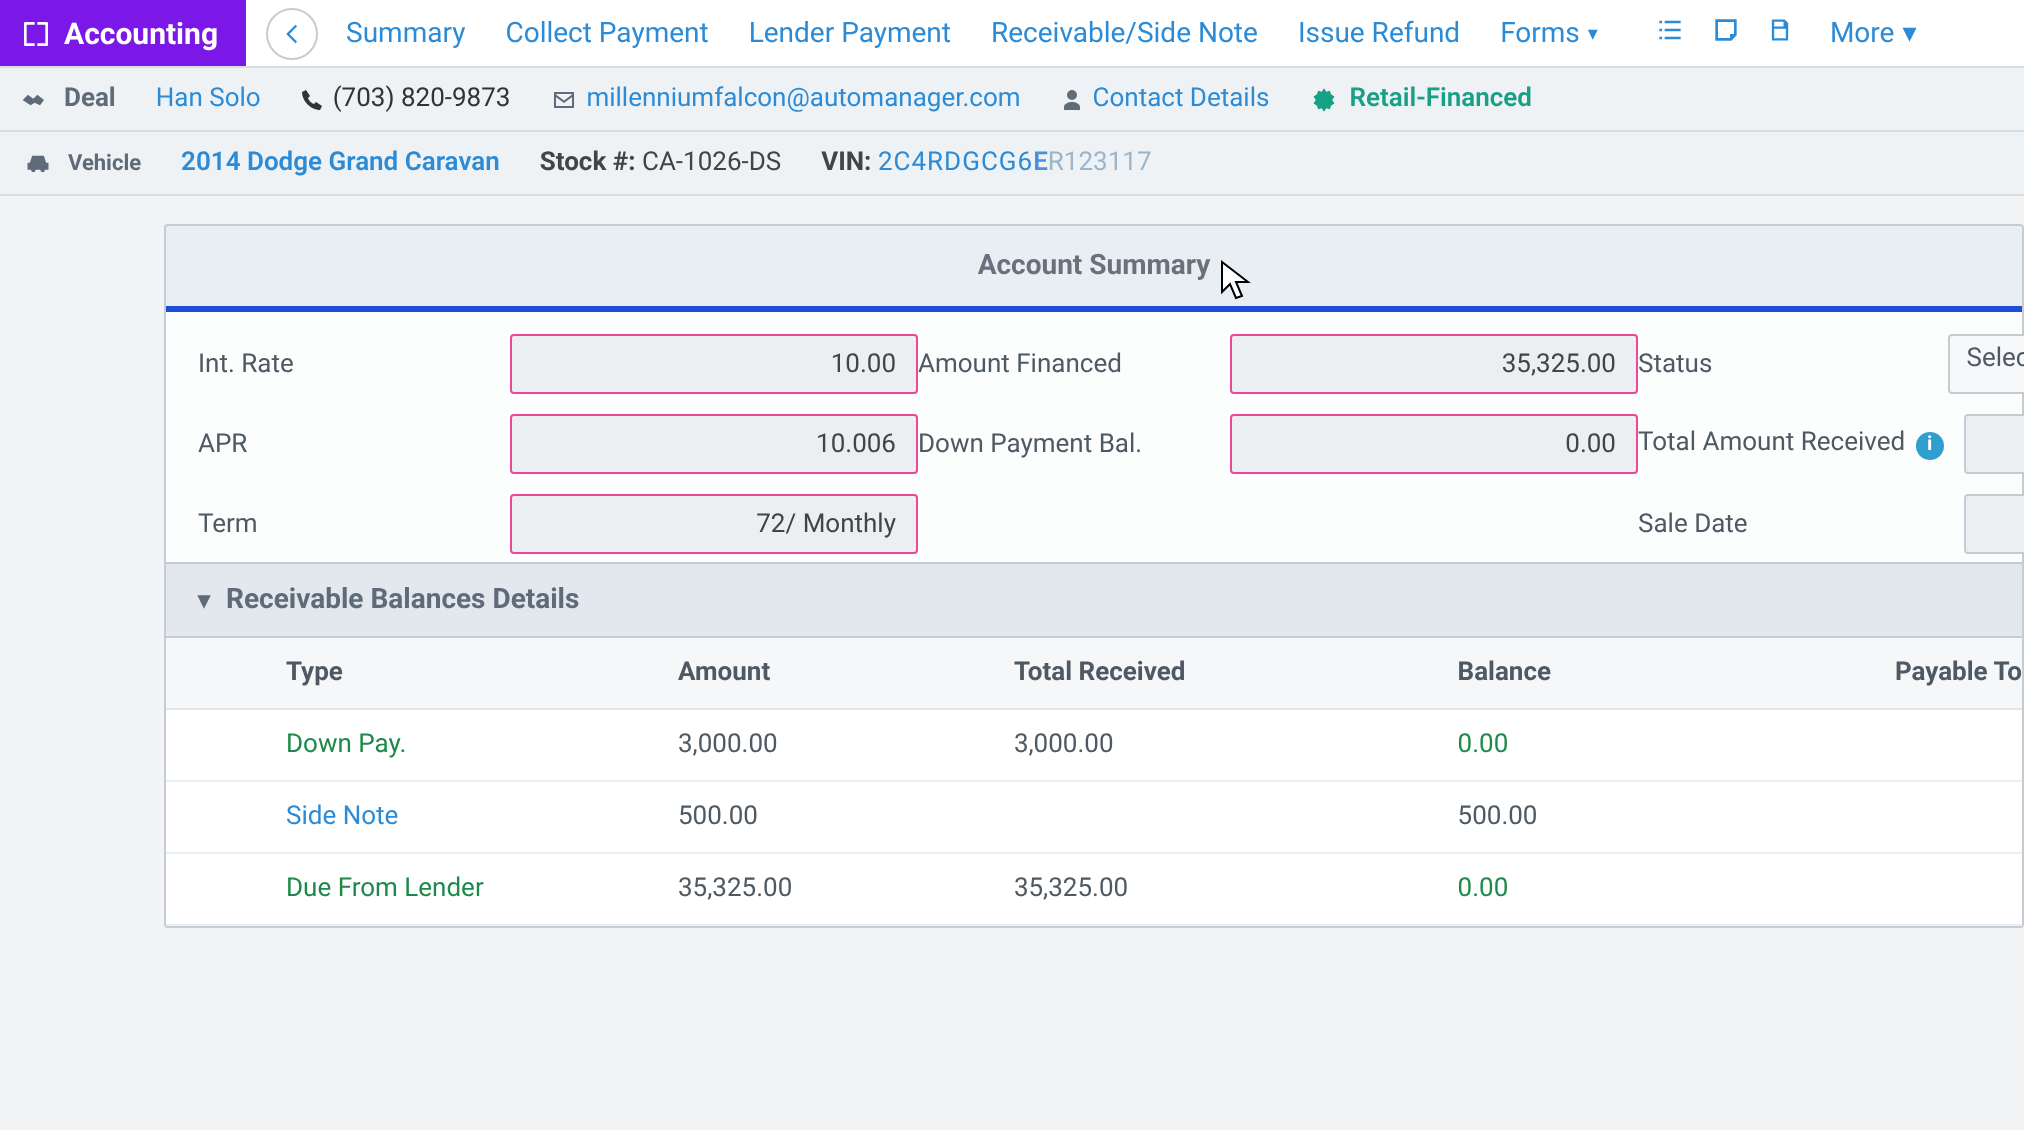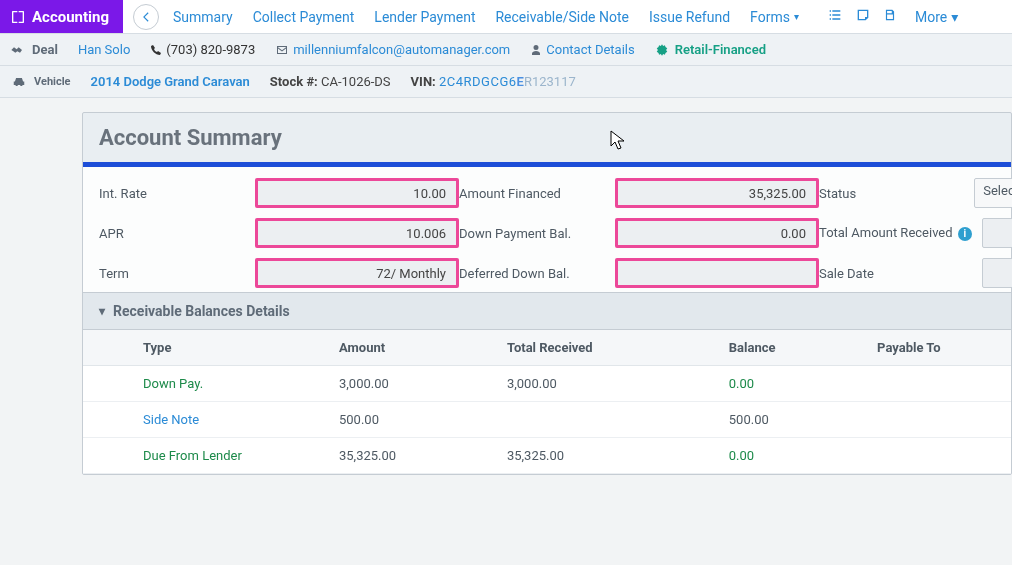--- a/index.html
+++ b/index.html
@@ -73,41 +73,42 @@
 
   
   .card {
     margin: 14px 0 0 82px;
     width: 930px;
     border: 1px solid #c5ccd3;
     border-radius: 2px;
     background: #e9eef2;
   }
   .card-header {
-    font-size: 22px;
+    font-size: 14px;
     font-weight: 700;
     color: #69727c;
     padding: 12px 16px 12px 16px;
-    border-bottom: 5px solid #1d4ed8;
+    border-bottom: 3px solid #1d4ed8;
+    text-align: center;
   }
   .card-body {
     background: #fcfdfd;
     padding: 10px 16px 3px 16px;
     display: grid;
     grid-template-columns: 360px 360px 210px;
     gap: 0;
     border-bottom: 1px solid #c5ccd3;
   }
   .fcol { display:flex; flex-direction:column; gap: 8px; }
   .frow { display:flex; align-items:center; height: 32px; gap: 10px; }
   .flabel { width: 146px; color:#4e5963; font-size:13px; }
   .finput {
     flex: 1;
     height: 30px;
-    border: 3px solid #ec4899;
+    border: 1px solid #ec4899;
     background: #eceff2;
     border-radius: 2px;
     text-align: right;
     padding: 4px 10px;
     font-size: 13px;
     color: #444;
     display:flex; align-items:center; justify-content:flex-end;
   }
   .fselect {
     height: 30px;
@@ -138,21 +139,21 @@
     text-align:left; font-weight:700; color:#4e5963; background:#f5f7f9;
     padding:10px 16px; border-bottom:1px solid #e1e6ea;
   }
   table.recv th.num, table.recv td.num { text-align:left; }
   table.recv td {
     padding:10px 16px; border-bottom:1px solid #eceff2; color:#4e5963;
   }
   table.recv td.link { color:#2b8bd6; cursor:pointer; }
   table.recv td.green { color:#1d8a4a;margin-top:40px; }
   table.recv th:nth-child(1), table.recv td:nth-child(1){ padding-left:60px; width:240px;}
-  table.recv th.payto { text-align:left; padding-right:0; }
+  table.recv th.payto { text-align:right; padding-right:0; }
   .cursor-img {
     position:absolute; left:610px; top:130px; pointer-events:none; color:#000;
     font-size:18px;
   }
 </style>
 </head>
 <body>
 
 <div class="topbar">
   <div class="brand">
@@ -273,24 +274,20 @@
     </div>
 
     <div class="fcol">
       <div class="frow">
         <span class="flabel">Amount Financed</span>
         <span class="finput">35,325.00</span>
       </div>
       <div class="frow">
         <span class="flabel">Down Payment Bal.</span>
         <span class="finput">0.00</span>
-      </div>
-      <div class="frow">
-        <span class="flabel">Deferred Down Bal.</span>
-        <span class="finput"></span>
       </div>
     </div>
 
     <div class="fcol rightcol">
       <div class="frow">
         <span class="flabel">Status</span>
         <span class="fselect">Select</span>
       </div>
       <div class="frow">
         <span class="flabel">

